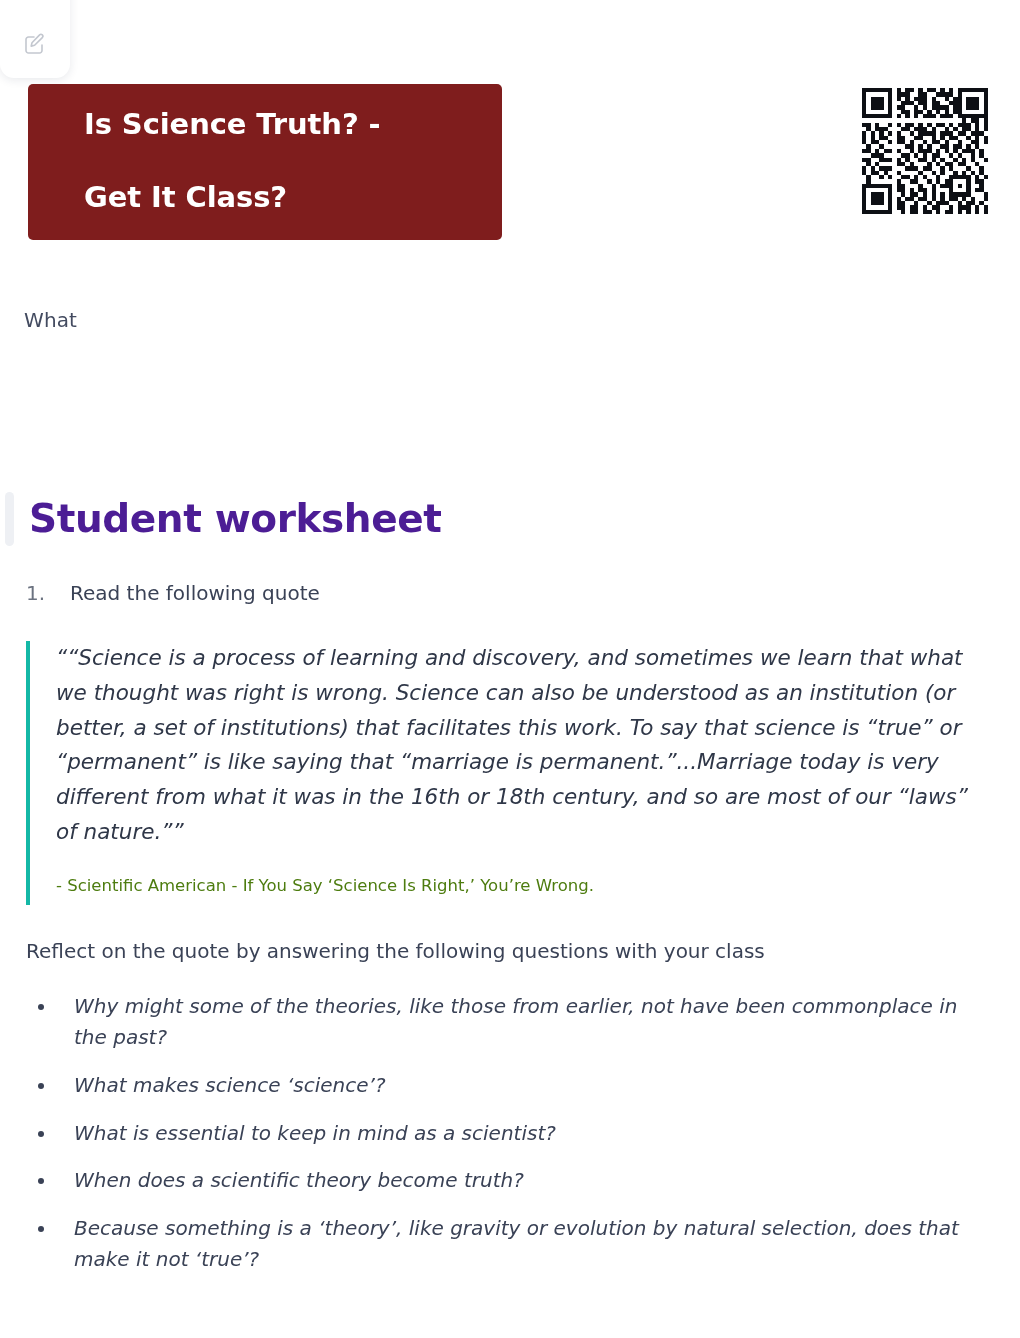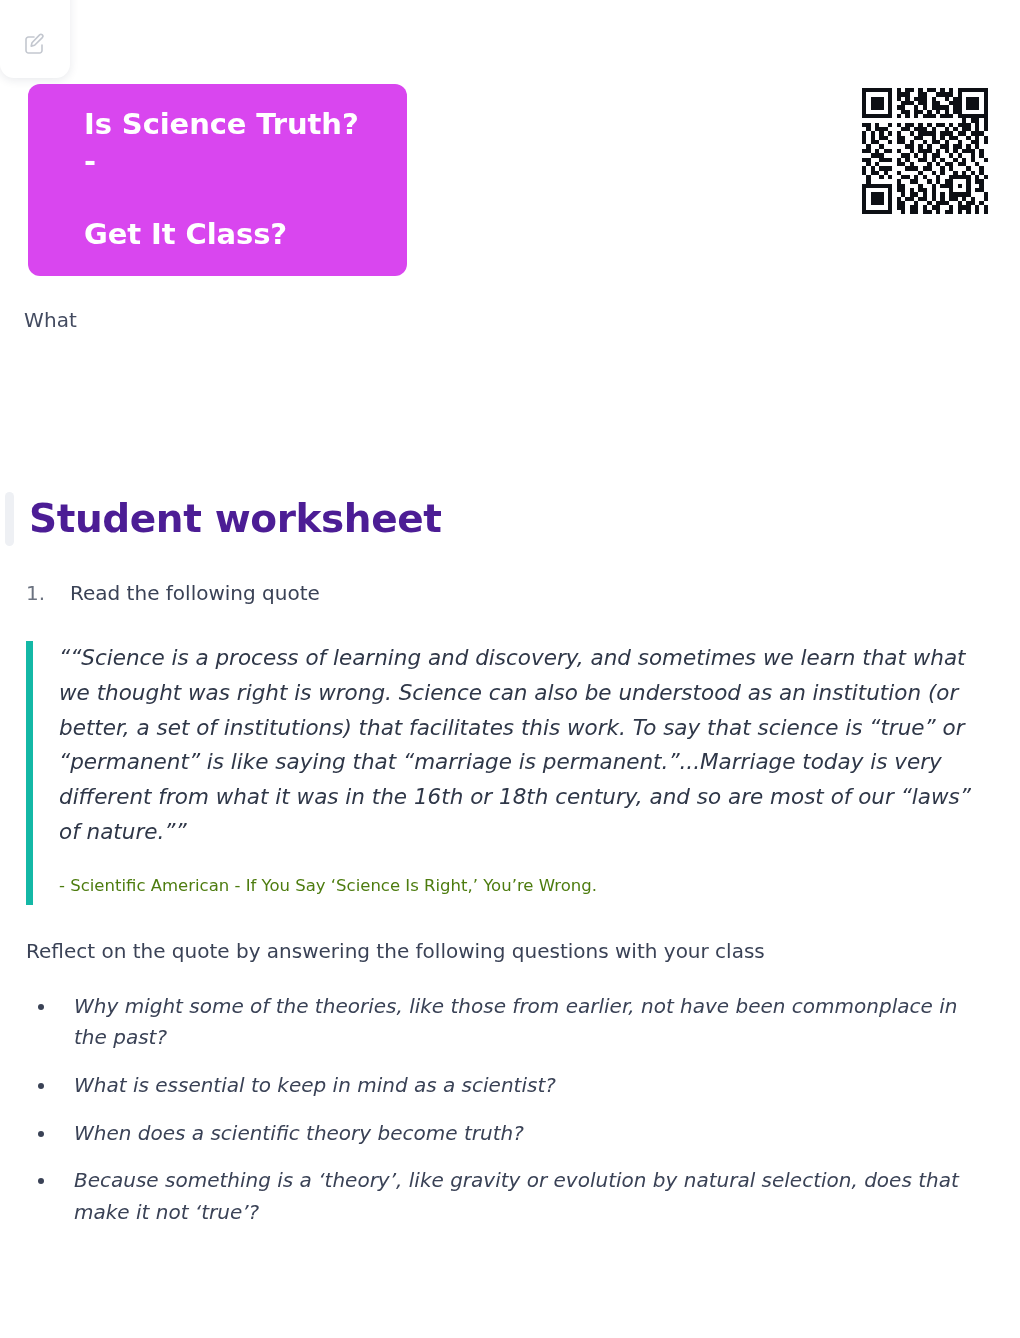--- a/index.html
+++ b/index.html
@@ -35,24 +35,24 @@
     box-sizing: border-box;
     z-index: 5;
   }
   .edit-card svg { display: block; }
 
   
   .title-banner {
     position: absolute;
     left: 28px;
     top: 84px;
-    width: 379px;
+    width: 474px;
     min-height: 146px;
-    background: #d946ef;
-    border-radius: 12px;
+    background: #7f1d1d;
+    border-radius: 5px;
     box-sizing: border-box;
     padding: 22px 40px 24px 56px;
     display: flex;
     align-items: center;
     z-index: 6;
   }
   .title-banner h1 {
     margin: 0;
     color: #ffffff;
     font-size: 29px;
@@ -135,21 +135,21 @@
     color: #6b7280;
     line-height: 1.35;
   }
   .numbered .num-text {
     font-size: 20px;
     color: #3a4256;
     line-height: 1.35;
   }
 
   .quote-block {
-    border-left: 7px solid #14b8a6;
+    border-left: 4px solid #14b8a6;
     padding: 0 0 6px 26px;
     margin: 0 0 32px 0;
   }
   .quote-text {
     font-style: italic;
     font-size: 21.5px;
     line-height: 1.62;
     color: #2f3748;
     margin: 0 0 24px 0;
     max-width: 932px;
@@ -495,18 +495,19 @@
 
   <blockquote class="quote-block">
     <p class="quote-text">““Science is a process of learning and discovery, and sometimes we learn that what we thought was right is wrong. Science can also be understood as an institution (or better, a set of institutions) that facilitates this work. To say that science is “true” or “permanent” is like saying that “marriage is permanent.”...Marriage today is very different from what it was in the 16th or 18th century, and so are most of our “laws” of nature.””</p>
     <p class="quote-cite">- Scientific American - If You Say ‘Science Is Right,’ You’re Wrong.</p>
   </blockquote>
 
   <p class="reflect-line">Reflect on the quote by answering the following questions with your class</p>
 
   <ul class="questions">
     <li>Why might some of the theories, like those from earlier, not have been commonplace in the past?</li>
+    <li>What makes science ‘science’?</li>
     <li>What is essential to keep in mind as a scientist?</li>
     <li>When does a scientific theory become truth?</li>
     <li>Because something is a ‘theory’, like gravity or evolution by natural selection, does that make it not ‘true’?</li>
   </ul>
 
 </div>
 
 </body></html>

